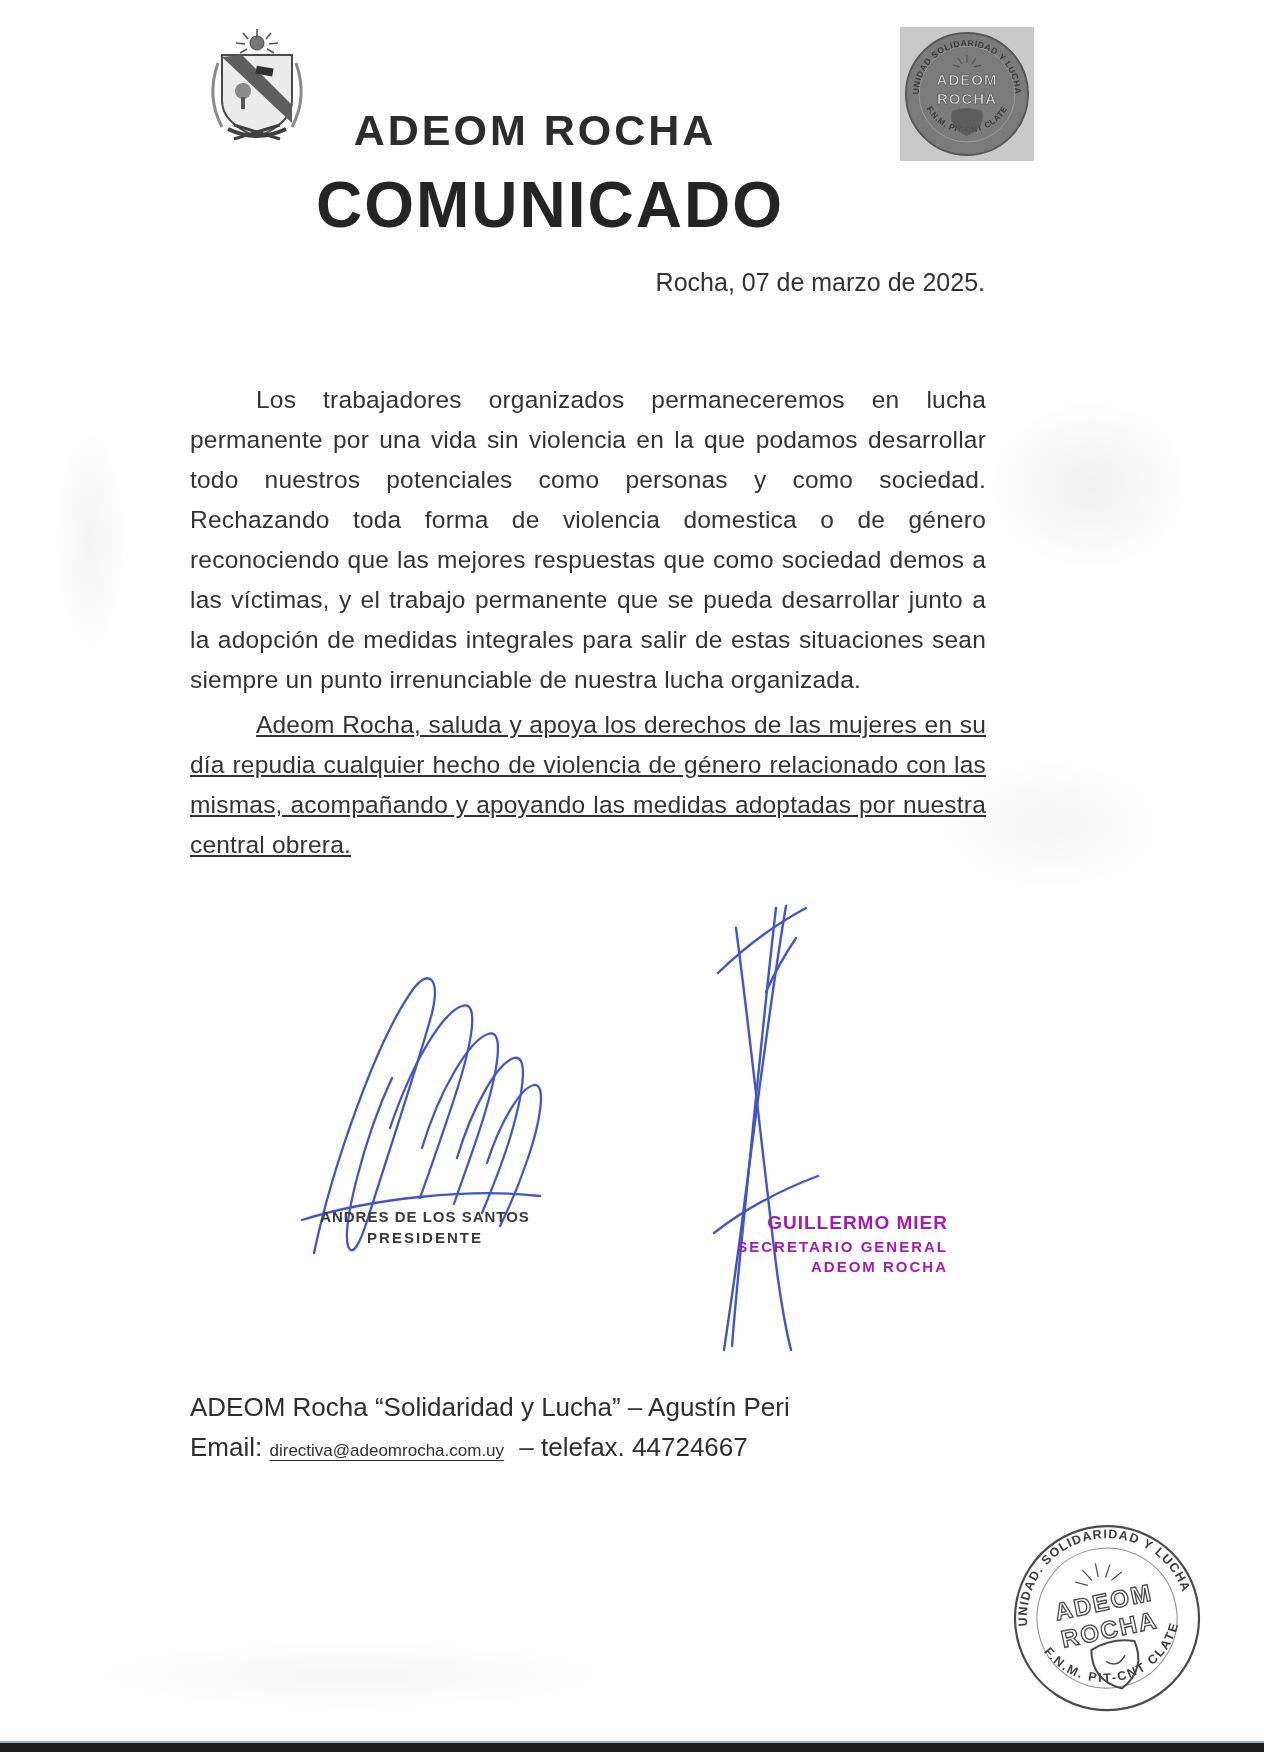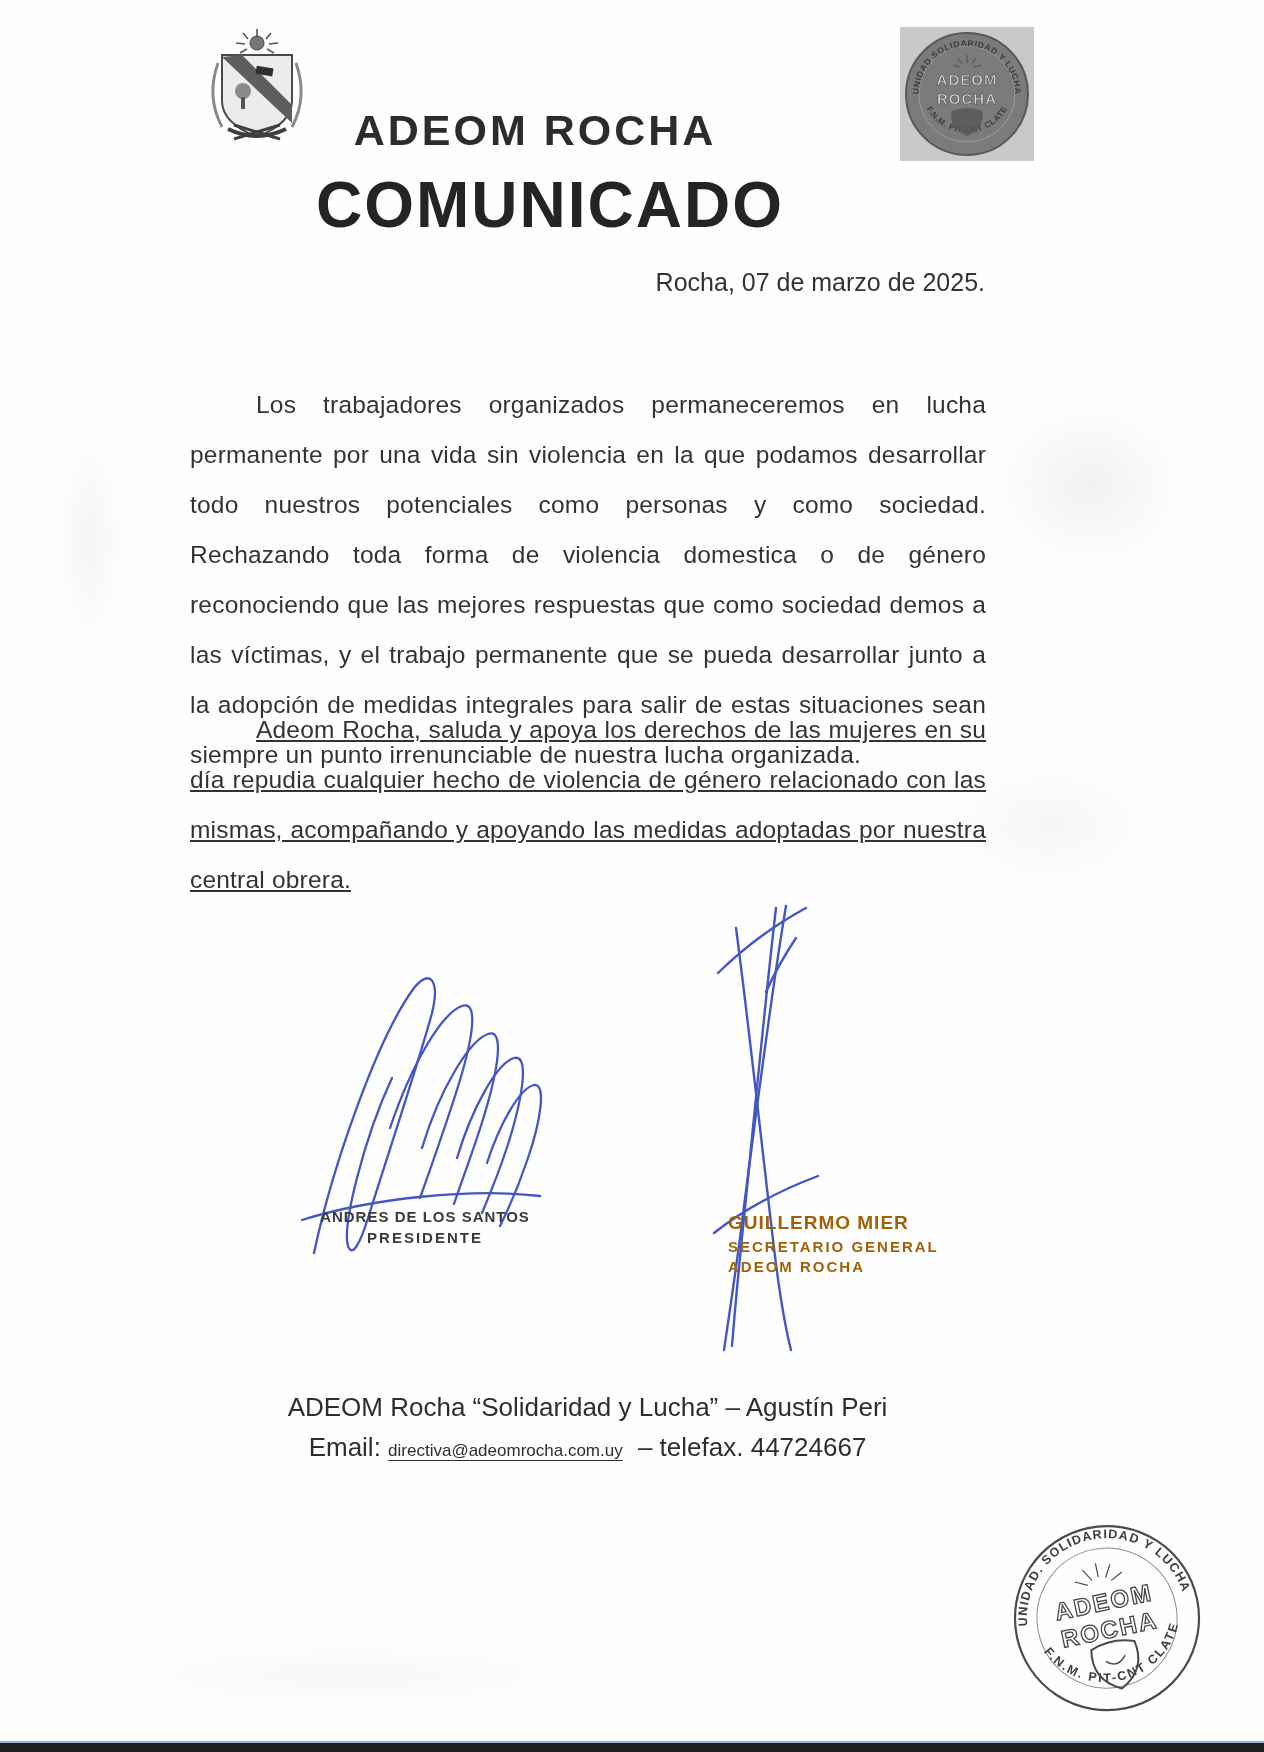--- a/index.html
+++ b/index.html
@@ -19,40 +19,40 @@
     position:absolute; left:150px; top:168px; width:800px; text-align:center;
     font-size:64px; font-weight:800; letter-spacing:2px; color:#242424;
   }
   .date-line {
     position:absolute; left:190px; top:268px; width:795px; text-align:right;
     font-size:25px; color:#333;
   }
   
   .para {
     position:absolute; left:190px; width:796px; text-align:justify;
-    font-size:24.5px; line-height:50px; color:#333; letter-spacing:0.2px;
+    font-size:24.5px; line-height:40px; color:#333; letter-spacing:0.2px;
     text-indent:66px; margin:0;
   }
   .p1 { top:380px; }
   .p2 { top:705px;text-decoration:underline; }
   
   .sig-left-svg  { position:absolute; left:272px; top:958px;  width:280px; height:310px; }
   .sig-right-svg { position:absolute; left:688px; top:898px;  width:150px; height:460px; }
   .sig-left-text {
     position:absolute; left:290px; top:1208px; width:270px; text-align:center; color:#3a3a3a;
   }
   .sig-right-text {
-    position:absolute; left:728px; top:1212px; width:220px; text-align:left; color:#a16207;
+    position:absolute; left:728px; top:1212px; width:220px; text-align:right; color:#a21caf;
   }
   .sig-name  { font-size:15px; font-weight:700; letter-spacing:1px; }
   .sig-name-lg { font-size:19px; font-weight:700; letter-spacing:1px; }
   .sig-title { font-size:15px; font-weight:700; letter-spacing:2px; margin-top:4px; }
   .sig-org   { font-size:15px; font-weight:700; letter-spacing:2px; margin-top:3px; }
   
-  .footer { position:absolute; left:190px; top:1392px; width:795px; text-align:center; color:#2e2e2e; }
+  .footer { position:absolute; left:190px; top:1392px; width:795px; text-align:left; color:#2e2e2e; }
   .footer-line1 { font-size:26px; }
   .footer-line2 { font-size:26px; margin-top:9px; }
   .footer-email { font-size:17px; text-decoration:underline; text-underline-offset:4px; }
   .footer-telefax { margin-left:8px; }
   
   .stamp-bottom { position:absolute; left:1005px; top:1518px; width:205px; height:200px; transform:rotate(-12deg); }
   .scan-bar { position:absolute; left:0; bottom:0; width:100%; height:9px; background:#1f1f1f; border-top:2px solid #8fb3d9; }
   .smudge { position:absolute; pointer-events:none; }
   .sm1 { left:990px;  top:400px;  width:200px; height:170px; background:radial-gradient(closest-side, rgba(110,110,110,0.09), transparent); }
   .sm2 { left:55px;   top:430px;  width:70px;  height:220px; background:radial-gradient(closest-side, rgba(110,110,110,0.07), transparent); }

